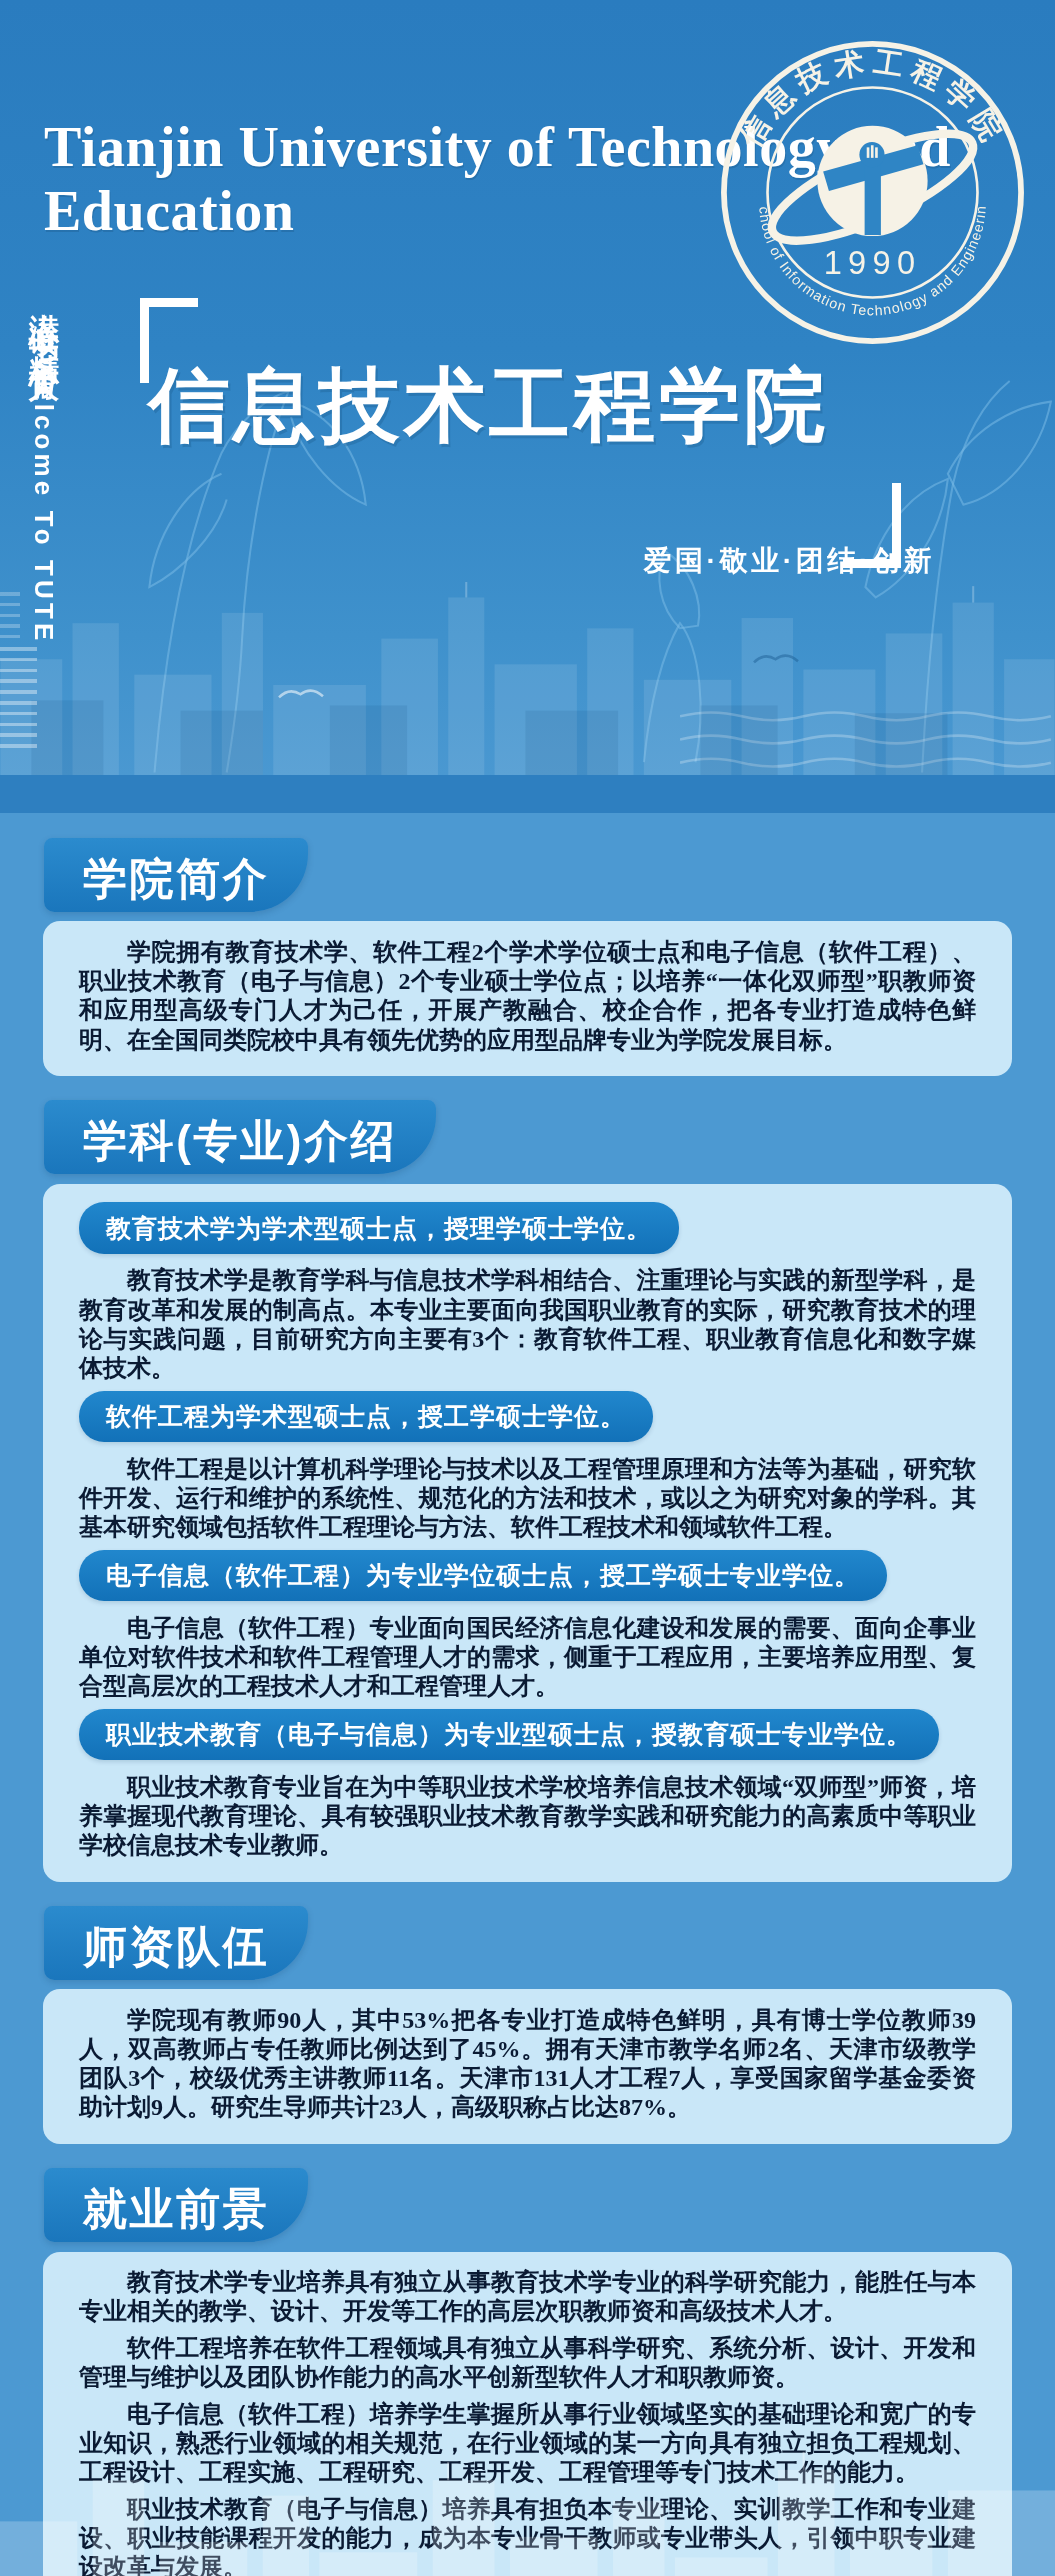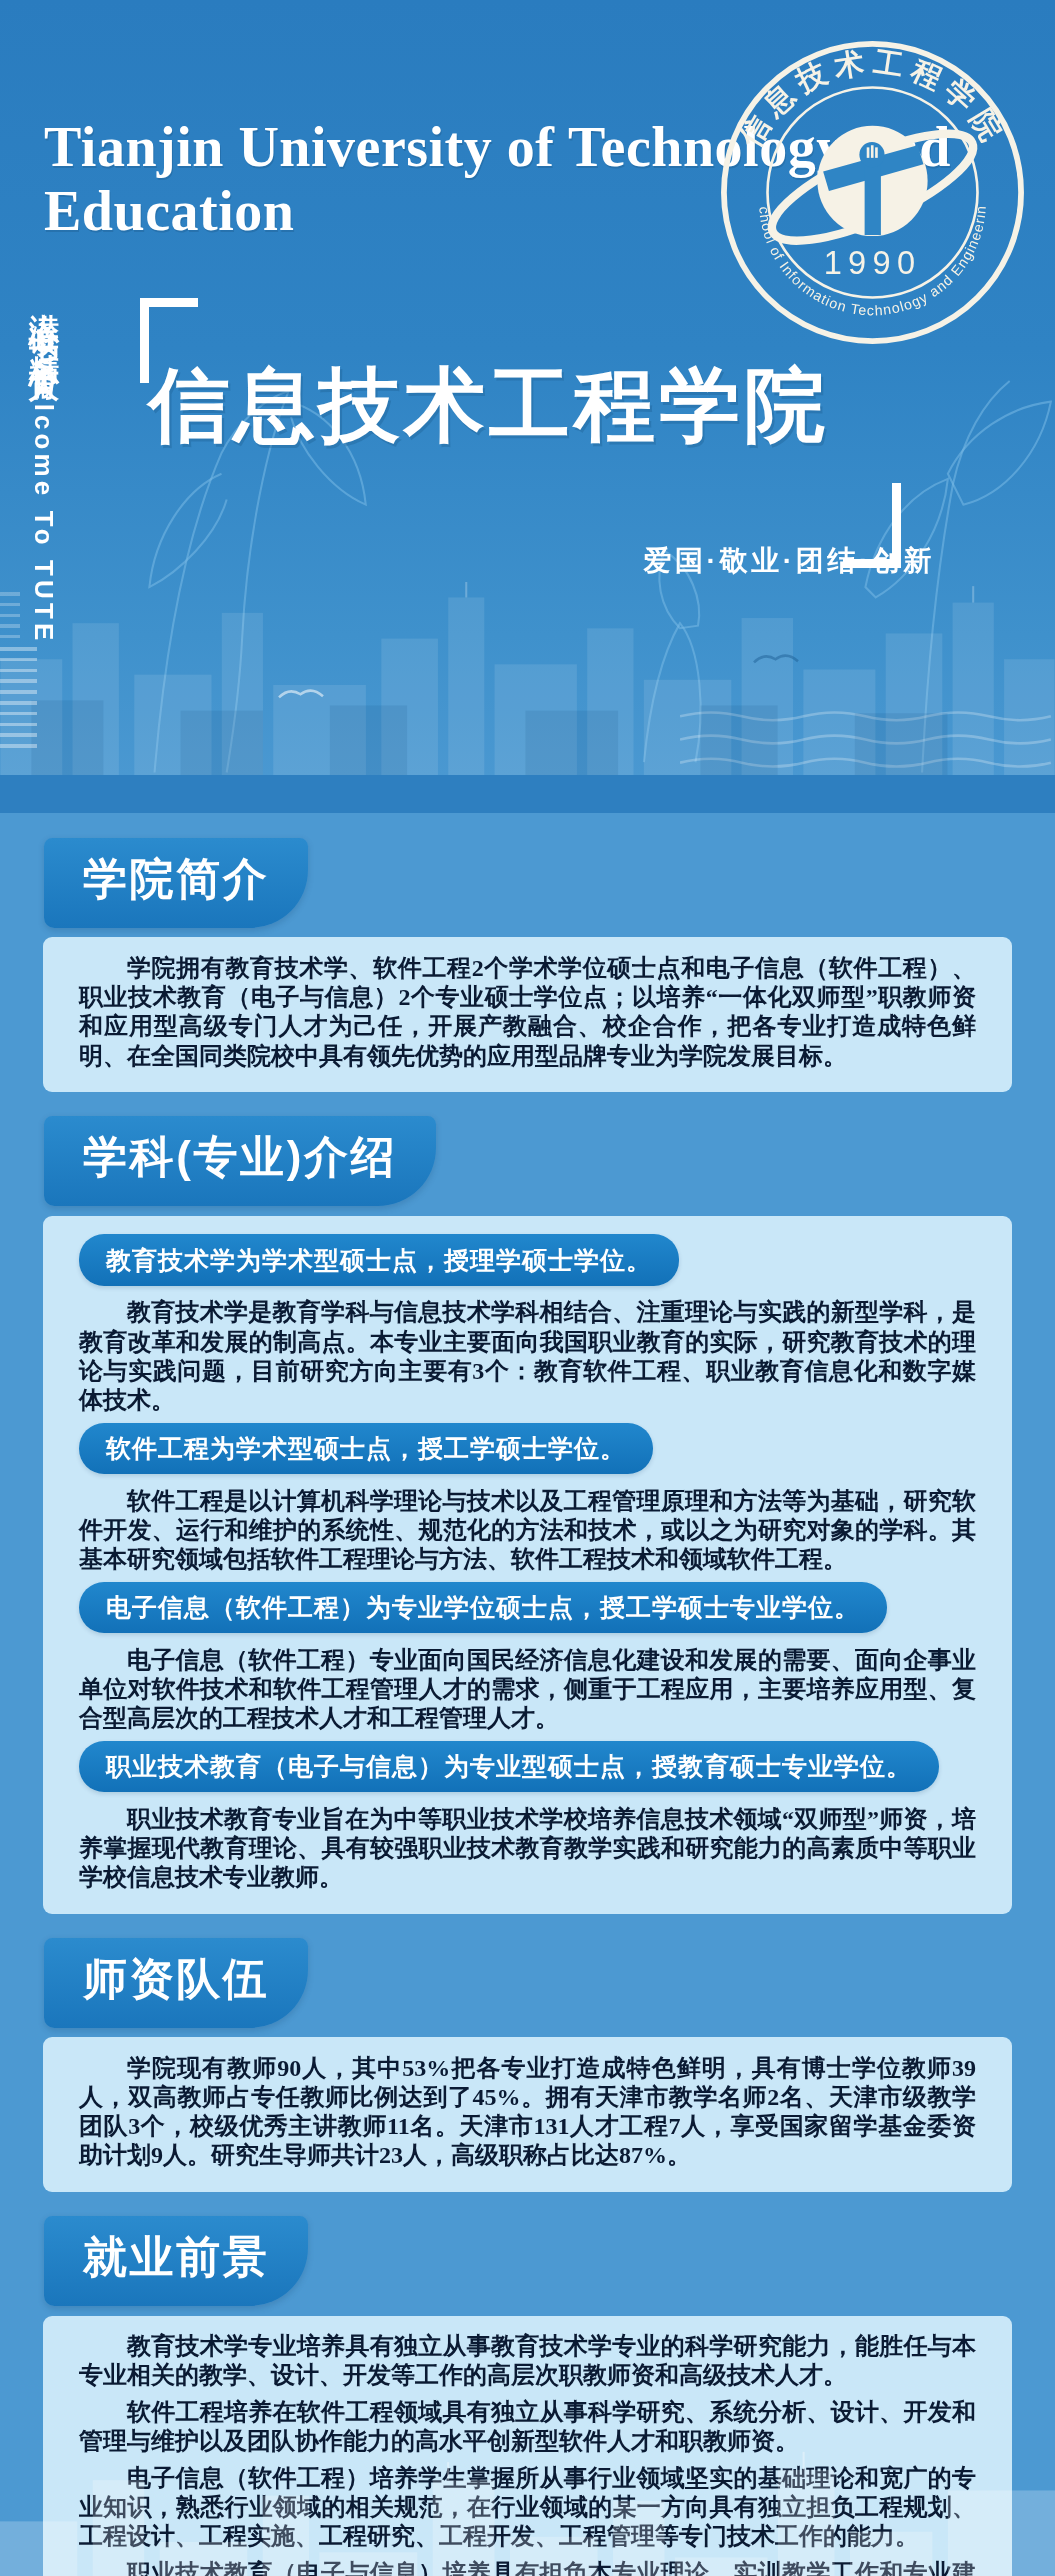--- a/index.html
+++ b/index.html
@@ -24,25 +24,25 @@
   .bracket-close{position:absolute;left:843px;top:483px;width:49px;height:76px;
                  border-right:9.8px solid #fff;border-bottom:9.8px solid #fff;}
   .motto{position:absolute;right:120px;top:542px;font-size:28px;font-weight:700;
          letter-spacing:3.6px;color:#fff;}
   .equalizer{position:absolute;left:0;top:647px;width:37px;height:103px;opacity:.45;
      background:repeating-linear-gradient(180deg,rgba(255,255,255,.85) 0 3.6px,rgba(255,255,255,0) 3.6px 10.8px);}
   .equalizer.small{left:0;top:592px;width:19.6px;height:46px;opacity:.3;}
   
   .divider-band{position:absolute;top:775px;left:0;width:1055px;height:38px;background:#2e7fc0;}
   .content{position:absolute;top:814px;left:0;width:1055px;}
-  .tab{display:inline-block;margin:24px 0 0 44px;padding:0 39px;height:90px;line-height:82px;
+  .tab{display:inline-block;margin:24px 0 0 44px;padding:0 39px;height:74px;line-height:82px;
        background:linear-gradient(180deg,#2b8bce,#1a76bc);border-radius:8.2px 8.2px 58px 10.3px;
        color:#fff;font-size:44px;font-weight:900;letter-spacing:2.6px;
        box-shadow:0 2.6px 6.2px rgba(10,50,90,.18);}
-  .card{margin:9.3px 43px 0;background:#c9e7f8;border-radius:9px;padding:16.5px 36px 21.6px;}
+  .card{margin:9.3px 43px 0;background:#c9e7f8;border-radius:17px;padding:16.5px 36px 21.6px;}
   .card p{margin:0 0 7.2px;font-family:"Liberation Serif",serif;font-weight:700;font-size:24px;
           line-height:1.22;color:#0a1a33;text-align:justify;text-indent:2em;}
   .card p:last-child{margin-bottom:0;}
   .pill{display:table;max-width:100%;margin:5.2px 0 12.4px;padding:9.3px 27px;
         background:linear-gradient(180deg,#2187cd,#1271b8);border-radius:25px;
         color:#fff;font-size:25px;font-weight:700;letter-spacing:1px;
         box-shadow:0 2.1px 4.1px rgba(10,50,90,.15);}
   .card .pill:first-child{margin-top:2.1px;text-align:right;}
   
   .skyline-bottom{position:absolute;bottom:0;}

